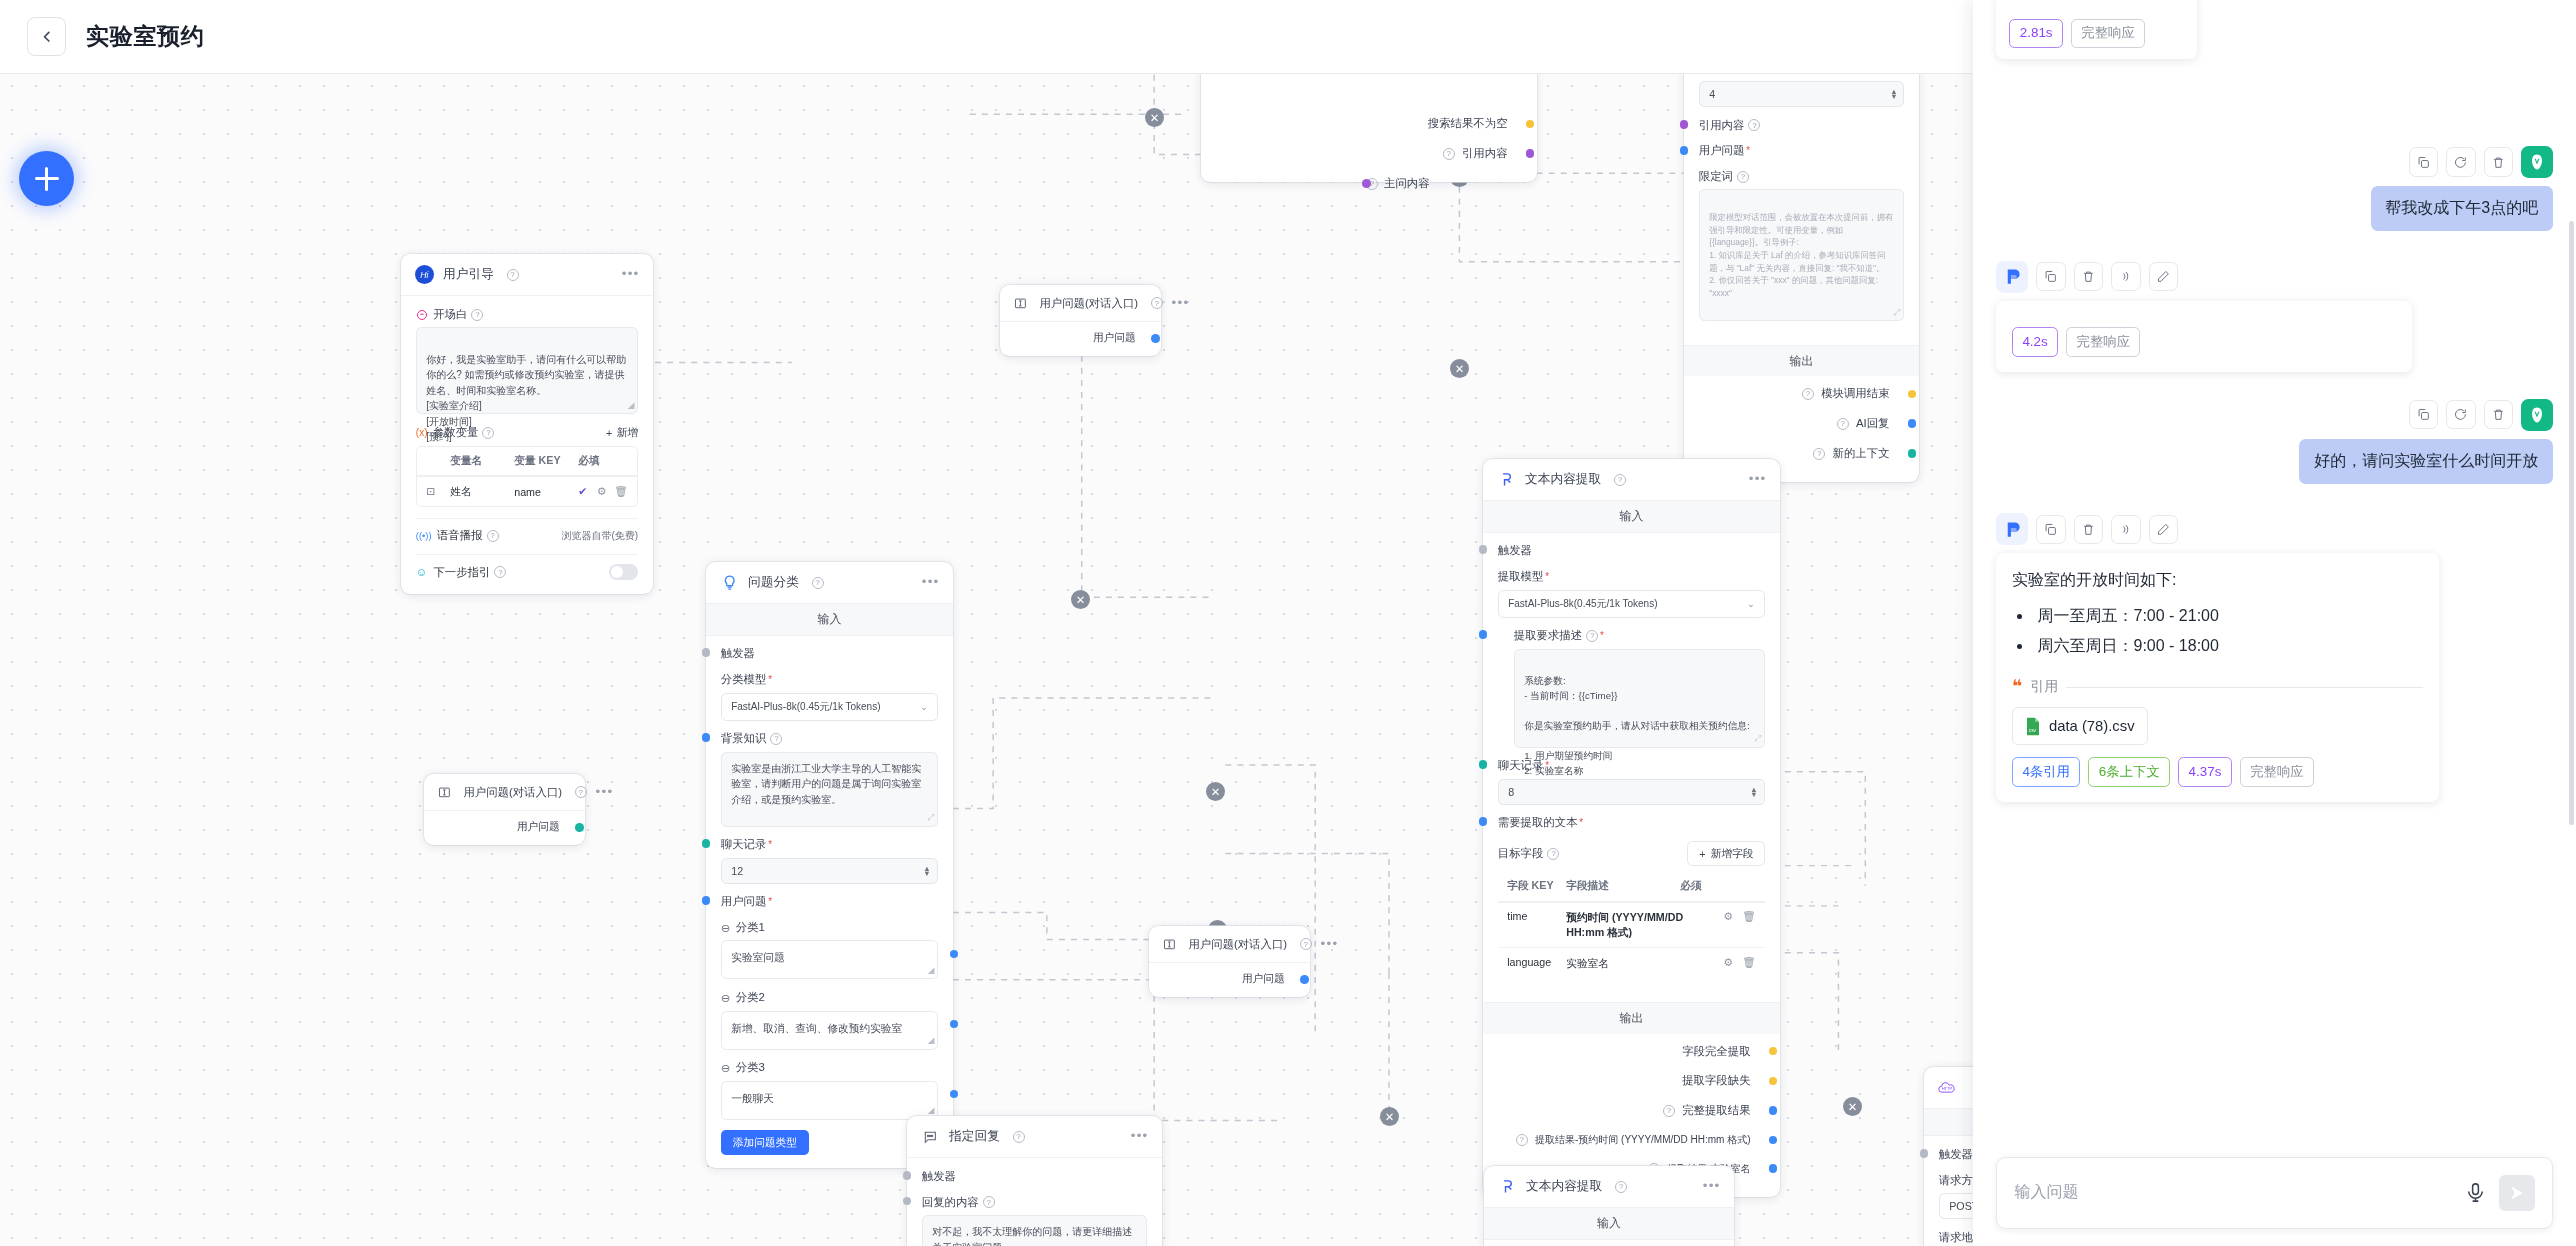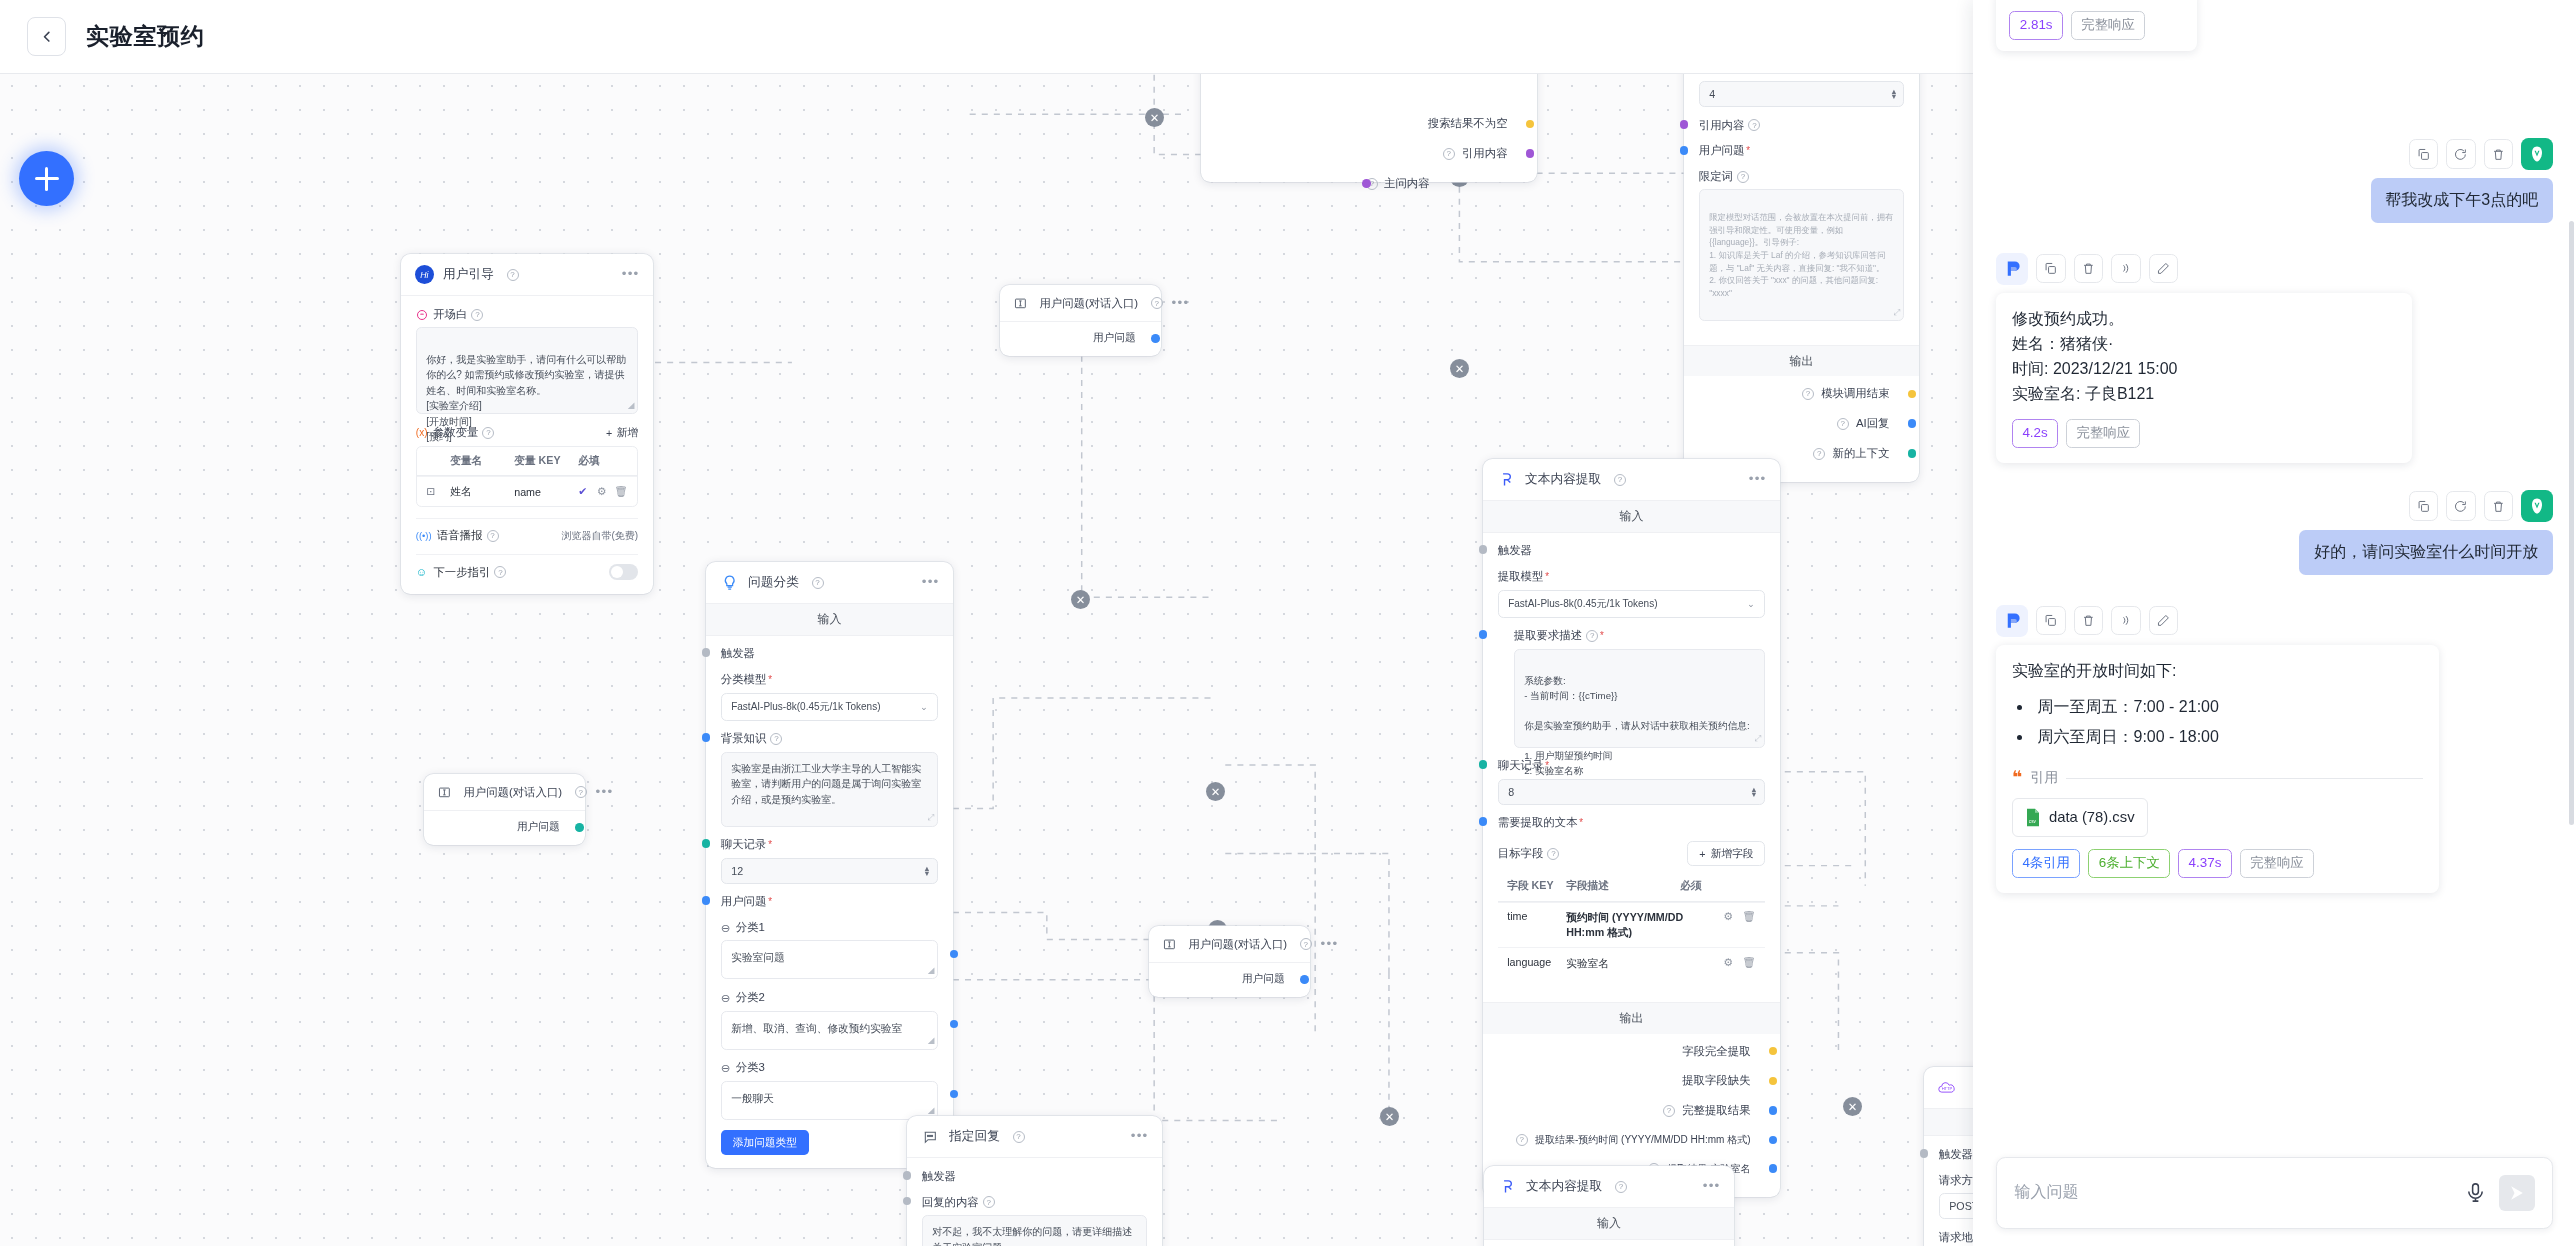--- a/index.html
+++ b/index.html
@@ -746,21 +746,21 @@
 
 </div>
 
 <div id="chat">
 
   <div id="chat-scroll">
     <div id="chat-scrollbar"></div>
 
     <div class="msg" style="margin-top:-8px;">
       <div class="bubble-bot cut">
-        <div class="tagrow" style="margin-top:8px;">
+        <div class="tagrow" style="margin-top:16px;">
           <span class="tag purple">2.81s</span>
           <span class="tag gray">完整响应</span>
         </div>
       </div>
     </div>
 
     <div class="msg user" style="margin-top:87px;">
       <div class="tools">
         <div class="tbtn">
           <svg width="14.8" height="14.8" viewBox="0 0 24 24" fill="none" stroke="#6b7280" stroke-width="1.6">
@@ -813,24 +813,20 @@
               <path d="M9 7a7 7 0 0 1 0 10M13 5a10 10 0 0 1 0 14"></path>
             </svg>
           </div>
         <div class="tbtn">
           <svg width="14.8" height="14.8" viewBox="0 0 24 24" fill="none" stroke="#6b7280" stroke-width="1.6">
               <path d="M16 4l4 4L8 20H4v-4z"></path>
             </svg>
           </div>
       </div>
       <div class="bubble-bot">
-        <div style="white-space:pre-line;">修改预约成功。
-姓名：猪猪侠·
-时间: 2023/12/21 15:00
-实验室名: 子良B121</div>
         <div class="tagrow">
           <span class="tag purple">4.2s</span>
           <span class="tag gray">完整响应</span>
         </div>
       </div>
     </div>
 
     <div class="msg user" style="margin-top:27px;">
       <div class="tools">
         <div class="tbtn">

